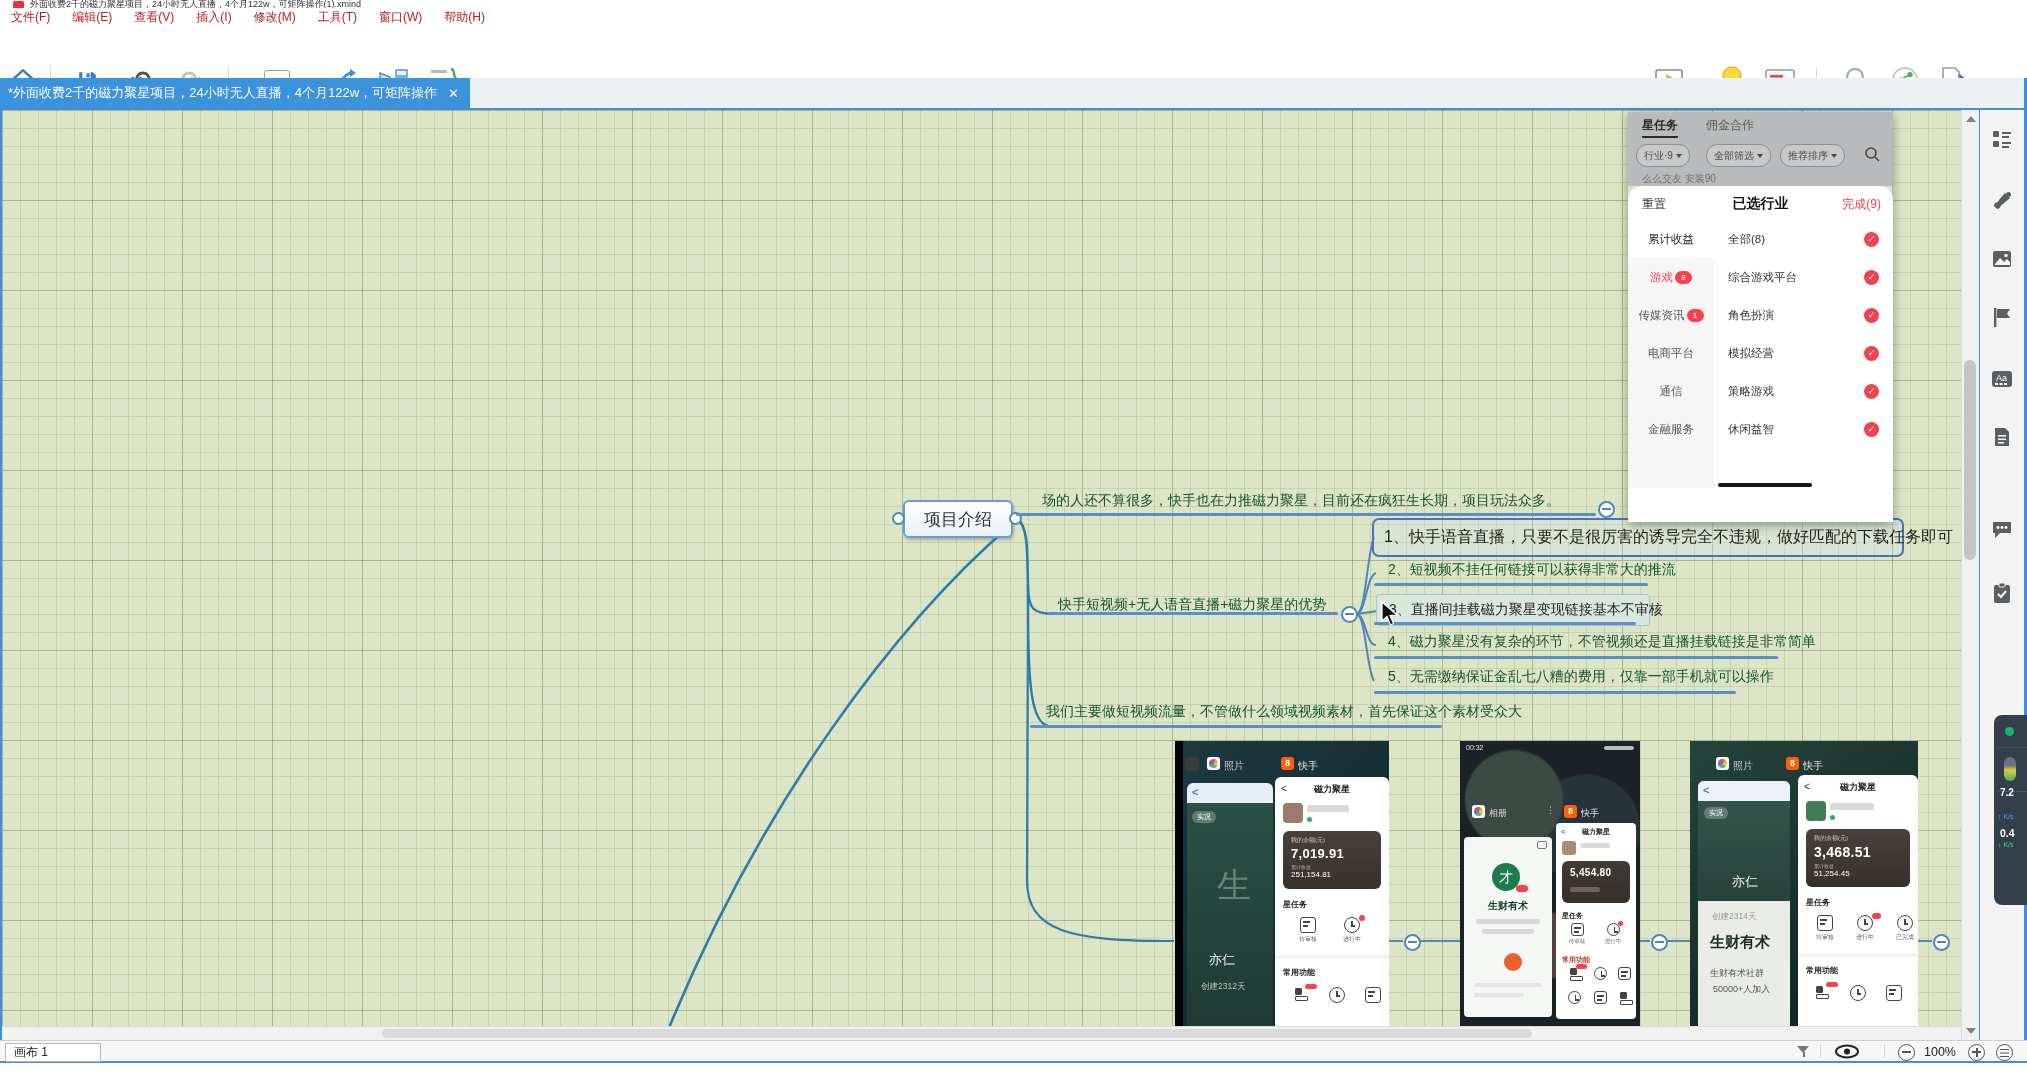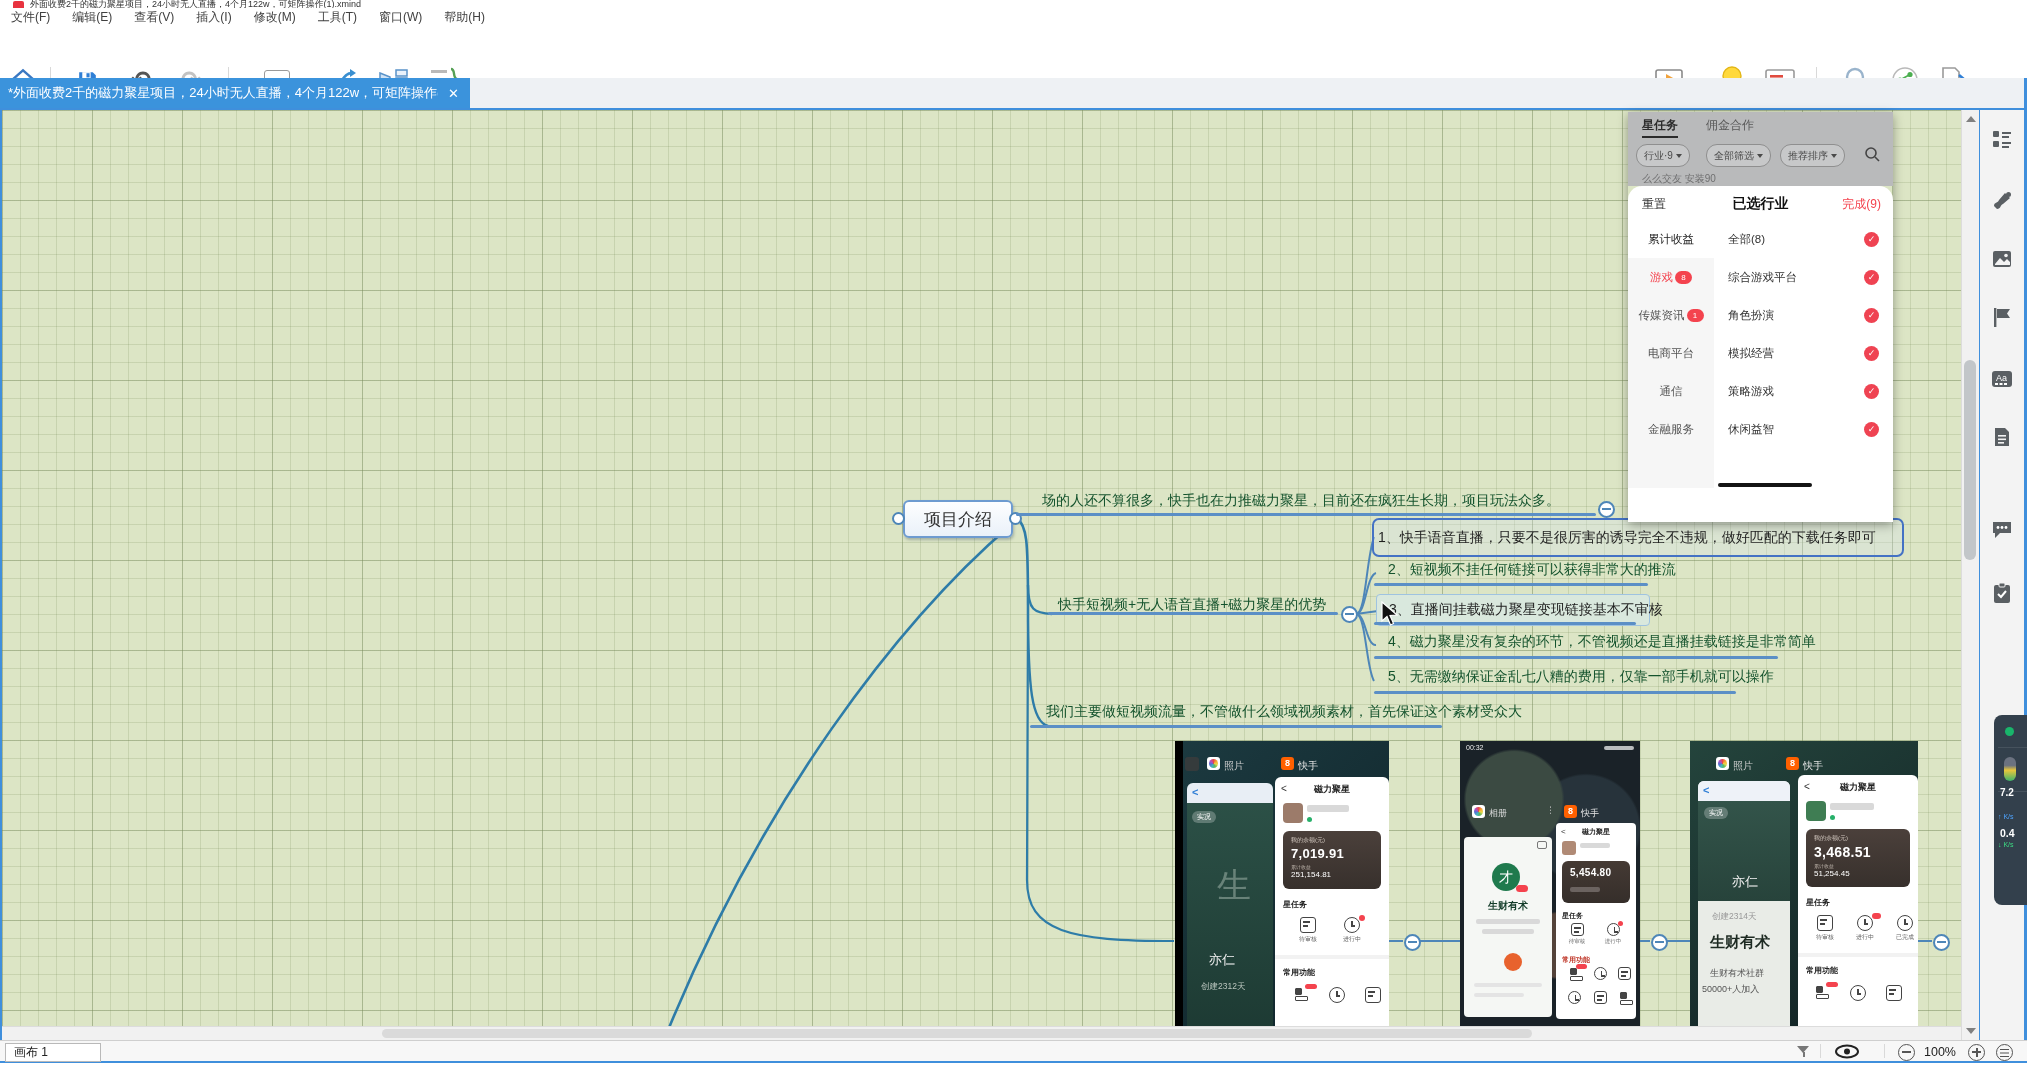--- a/index.html
+++ b/index.html
@@ -4,21 +4,21 @@
 <style>
   html,body{margin:0;padding:0;background:#888;}
   #app{position:relative;width:2027px;height:1075px;background:#fff;overflow:hidden;
        font-family:"Liberation Sans",sans-serif;-webkit-font-smoothing:antialiased;}
   .abs{position:absolute;}
   
   #titlebar{left:0;top:0;width:2027px;height:8px;background:#fff;overflow:hidden;}
   #titlebar .appdot{position:absolute;left:13px;top:1px;width:11px;height:9px;background:#e8333f;border-radius:2px;}
   #titlebar .ttl{position:absolute;left:30px;top:-2px;font-size:9px;color:#333;white-space:nowrap;}
   #menubar{left:0;top:8px;width:2027px;height:19px;background:#fff;display:flex;align-items:center;gap:0;}
-  #menubar span{font-size:12px;color:#404040;padding:0 11px;cursor:default;}
+  #menubar span{font-size:12px;color:#b91c1c;padding:0 11px;cursor:default;}
   #toolbar{left:0;top:27px;width:2027px;height:51px;background:#fff;border-bottom:1px solid #e3e3e3;}
   .tbtn{position:absolute;top:37px;height:32px;display:flex;align-items:center;justify-content:center;}
   .vsep{position:absolute;top:40px;width:1px;height:26px;background:#d9d9d9;}
   .caret{width:0;height:0;border-left:4px solid transparent;border-right:4px solid transparent;border-top:5px solid #777;}
   
   #tabbar{left:0;top:78px;width:2027px;height:30px;background:#eef1f4;}
   #doctab{position:absolute;left:0;top:0;width:470px;height:30px;background:#3b93dc;color:#fff;display:flex;align-items:center;}
   #doctab .t{font-size:13px;padding-left:8px;white-space:nowrap;overflow:hidden;max-width:430px;}
   #doctab .x{margin-left:10px;font-size:13px;}
   
@@ -35,21 +35,21 @@
   .bl{position:absolute;height:3px;background:#5b8fc6;border-radius:2px;}
   .topic{position:absolute;font-size:14px;color:#14532d;white-space:nowrap;}
   #rootnode{left:903px;top:500px;width:106px;height:34px;border:2px solid #6d9bd0;border-radius:6px;
     background:linear-gradient(#fdfeff,#eaf1f9);box-shadow:1px 2px 3px rgba(60,80,100,.35);
     display:flex;align-items:center;justify-content:center;font-size:17px;color:#333;}
   .handle{position:absolute;width:9px;height:9px;border:2px solid #4e86b8;border-radius:50%;background:#fff;}
   .collapse{position:absolute;width:13px;height:13px;border:2px solid #4e86b8;border-radius:50%;background:#fff;}
   .collapse i{position:absolute;left:2px;top:5px;width:9px;height:2px;background:#4e86b8;}
   #adv1box{left:1372px;top:518px;width:528px;height:35px;border:2px solid #4472c4;border-radius:7px;
     background:rgba(215,228,245,.28);display:flex;align-items:center;}
-  #adv1box .topictext{padding-left:4px;font-size:14px;color:#1f1f1f;white-space:nowrap;}
+  #adv1box .topictext{padding-left:10px;font-size:16px;color:#1f1f1f;white-space:nowrap;}
   #adv3box{left:1376px;top:594px;width:272px;height:30px;border:1px solid #9fc3e0;border-radius:4px;background:#d9e8dd;
     display:flex;align-items:center;}
   #adv3box .topictext{padding-left:12px;font-size:14px;color:#1f1f1f;white-space:nowrap;}
   
   .phone{position:absolute;overflow:hidden;}
   .pcard{position:absolute;border-radius:6px;overflow:hidden;}
   .plabel{position:absolute;font-size:10px;color:#e8e8e8;white-space:nowrap;}
   .ksicon{position:absolute;width:13px;height:13px;border-radius:3px;background:#ff6000;color:#fff;
     font-size:9px;font-weight:bold;text-align:center;line-height:13px;}
   .flower{position:absolute;width:13px;height:13px;border-radius:3px;background:#fff;display:flex;align-items:center;justify-content:center;}
@@ -471,21 +471,21 @@
 
     <div class="pcard" style="left:8px;top:40px;width:92px;height:252px;background:#e9ece7;">
       <div class="abs" style="left:0;top:0;width:92px;height:20px;background:#eef2f8;"></div>
       <div class="abs" style="left:5px;top:3px;font-size:11px;color:#2f7fd6;font-weight:bold;">&lt;</div>
       <div class="abs" style="left:0;top:20px;width:92px;height:100px;background:linear-gradient(#33544a,#27433b);"></div>
       <div class="abs" style="left:6px;top:26px;padding:1px 5px;border-radius:7px;background:rgba(255,255,255,.25);font-size:7px;color:#fff;">实况</div>
       <div class="abs" style="left:34px;top:92px;font-size:13px;color:#f2f2f2;">亦仁</div>
       <div class="abs" style="left:14px;top:130px;font-size:8.5px;color:#999;">创建2314天</div>
       <div class="abs" style="left:12px;top:152px;font-size:15px;font-weight:bold;color:#1d2a22;">生财有术</div>
       <div class="abs" style="left:12px;top:186px;font-size:9px;color:#555;">生财有术社群</div>
-      <div class="abs" style="left:4px;top:202px;font-size:9px;color:#555;">50000+人加入</div>
+      <div class="abs" style="left:15px;top:202px;font-size:9px;color:#555;">50000+人加入</div>
     </div>
 
     <div class="pcard" style="left:108px;top:34px;width:120px;height:258px;background:#fff;">
       <div class="abs" style="left:6px;top:6px;font-size:10px;color:#333;">&lt;</div>
       <div class="abs" style="left:0;top:6px;width:120px;text-align:center;font-size:9px;font-weight:bold;color:#222;">磁力聚星</div>
       <div class="abs" style="left:8px;top:26px;width:20px;height:20px;border-radius:4px;background:#3f7d53;"></div>
       <div class="blurbar" style="left:32px;top:28px;width:44px;height:7px;"></div>
       <div class="gdot" style="left:32px;top:40px;"></div>
       <div class="dkcard" style="left:8px;top:54px;width:104px;height:58px;">
         <div class="l1">我的余额(元)</div>

